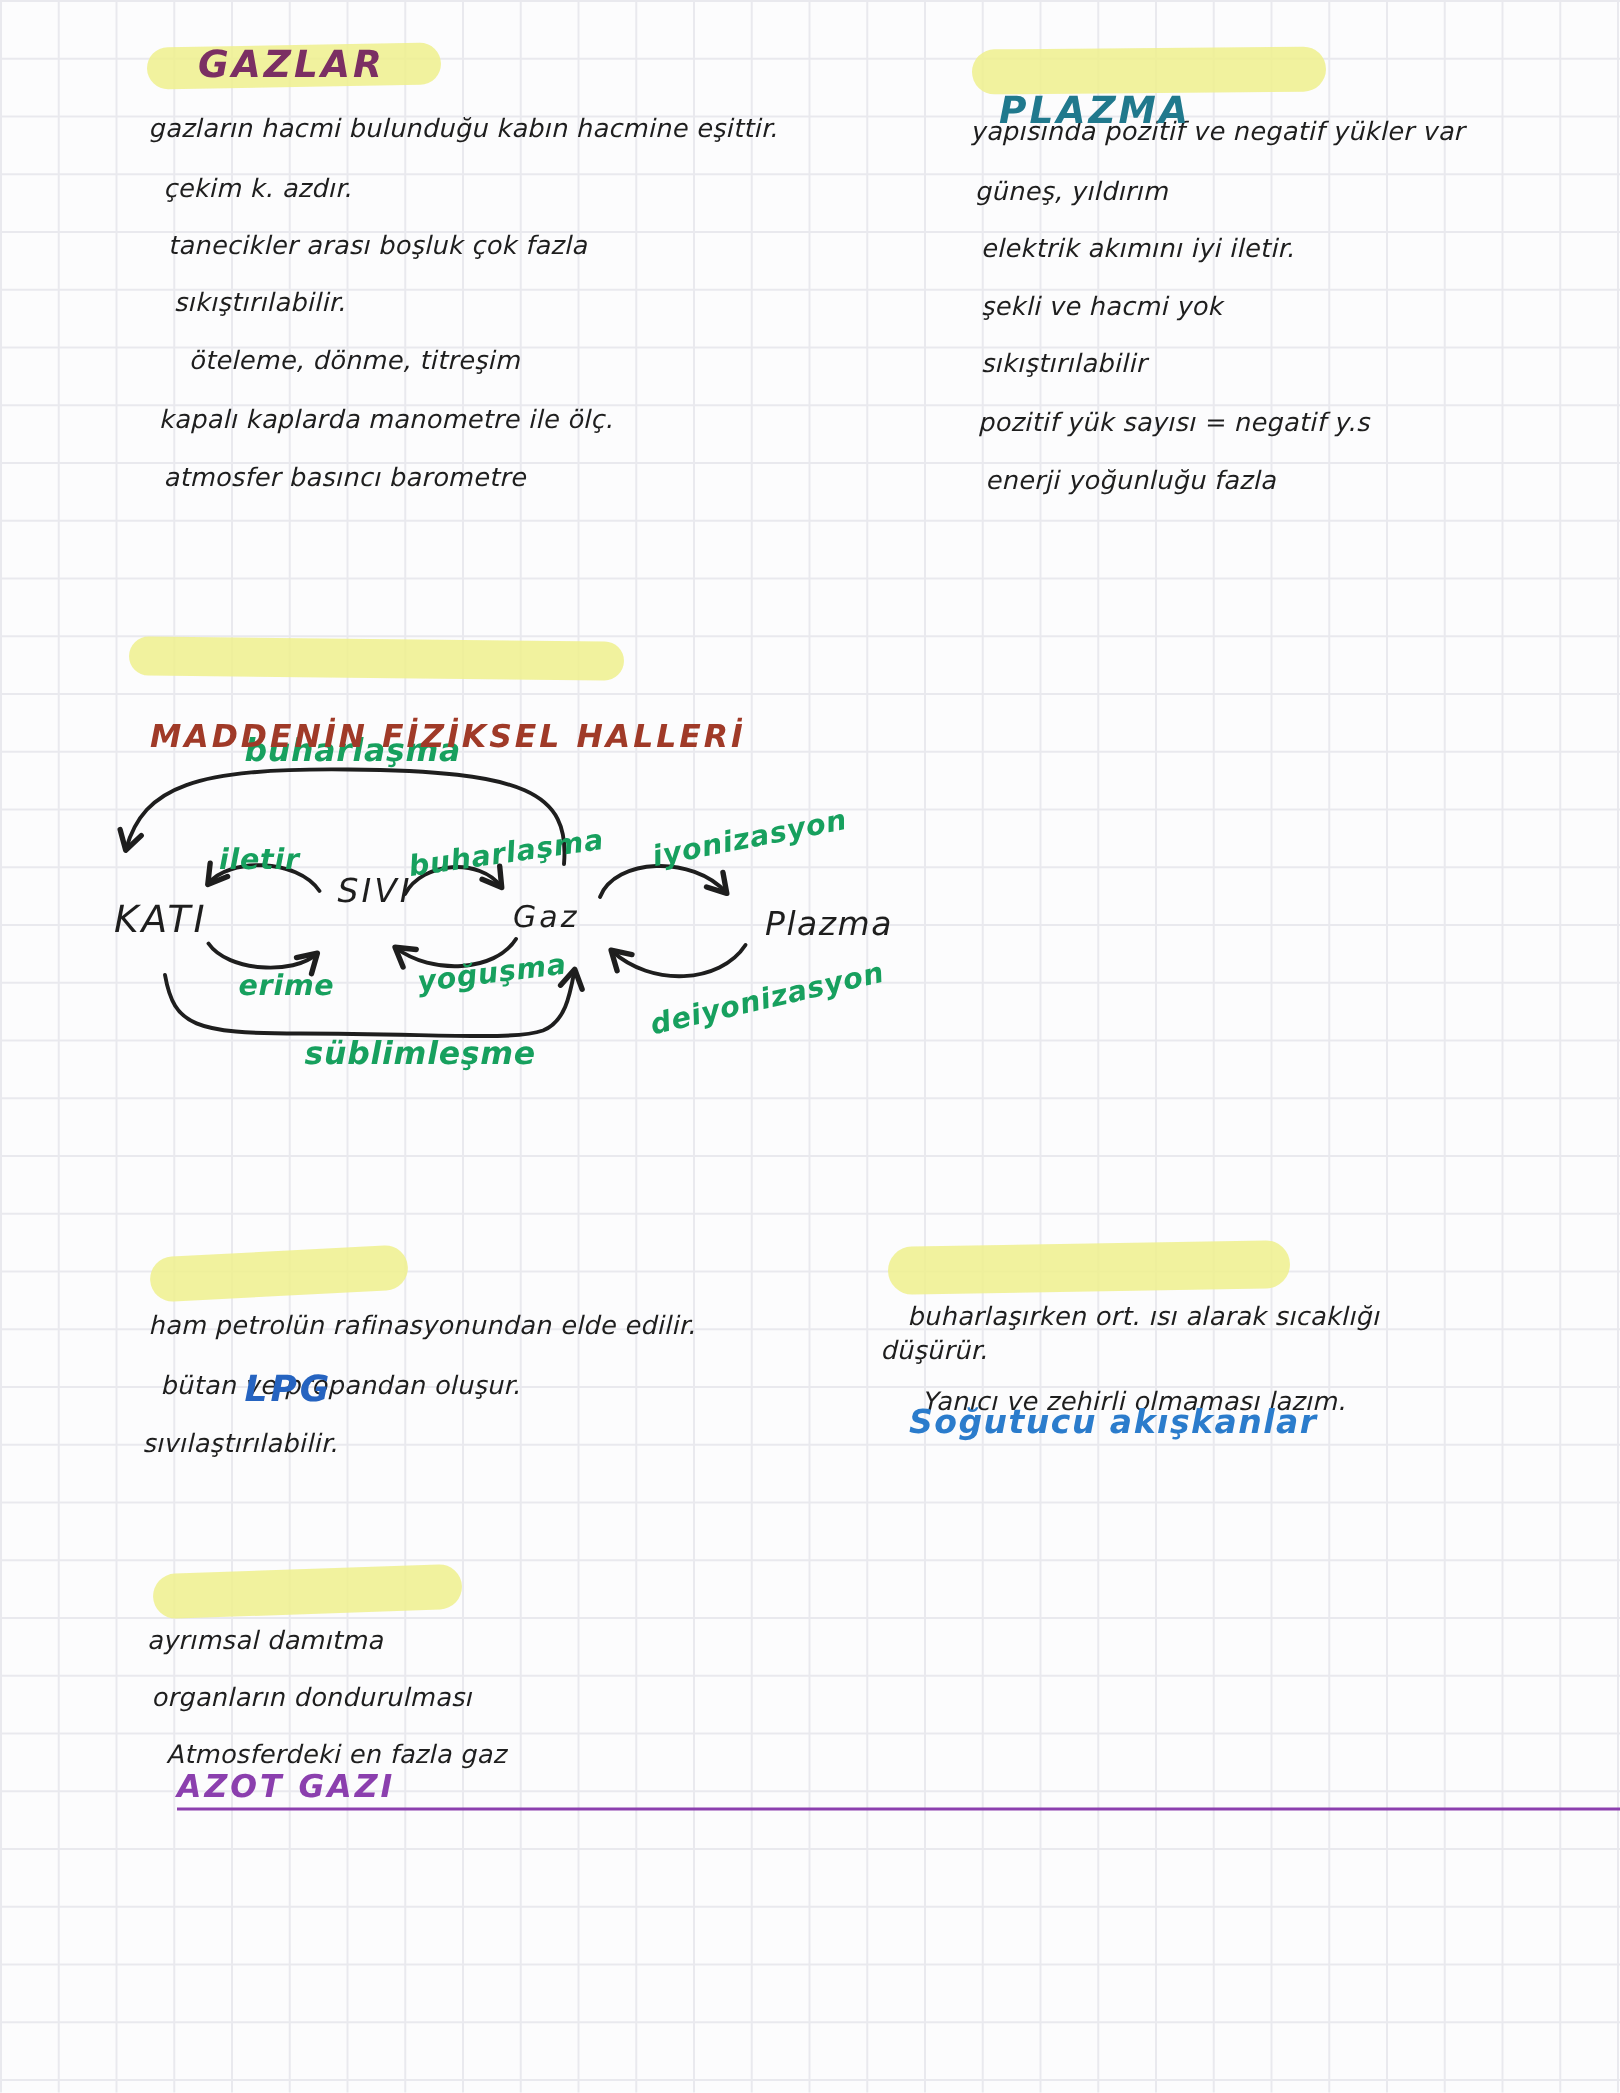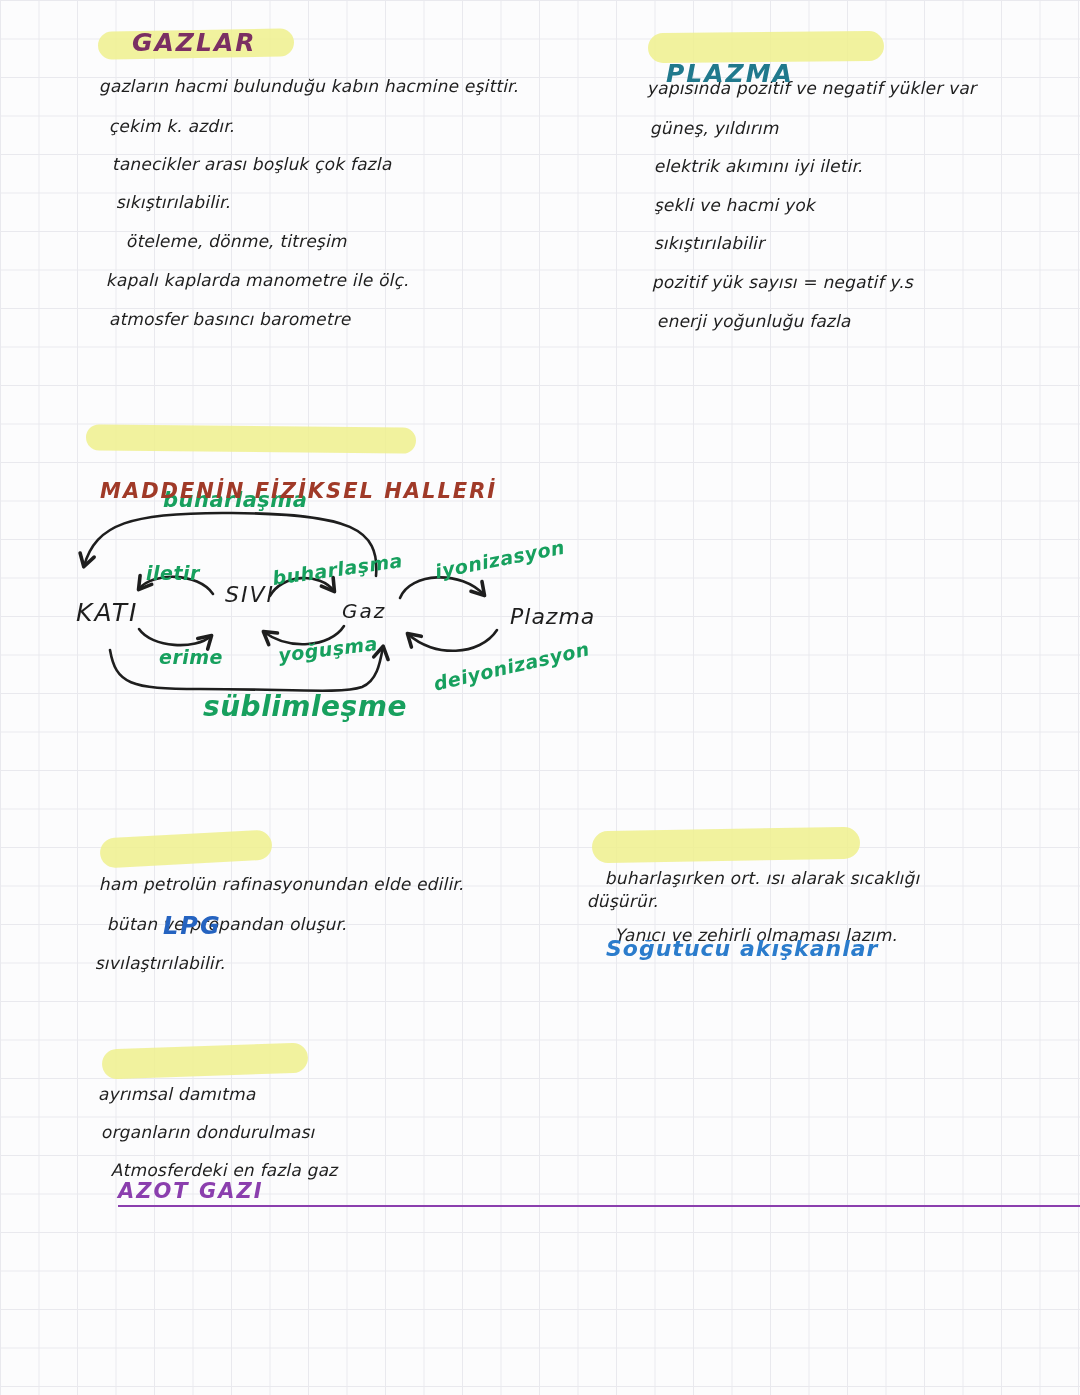--- a/index.html
+++ b/index.html
@@ -93,21 +93,21 @@
     </g>
   </svg>
 
   <div class="abs green" style="left:163px;top:488px;font-size:21px;">buharlaşma</div>
   <div class="abs green" style="left:146px;top:562px;">iletir</div>
   <div class="abs green" style="left:272px;top:558px;transform:rotate(-8deg);">buharlaşma</div>
   <div class="abs green" style="left:434px;top:548px;transform:rotate(-11deg);">iyonizasyon</div>
   <div class="abs green" style="left:147px;top:646px;margin-left:12px;">erime</div>
   <div class="abs green" style="left:278px;top:638px;transform:rotate(-7deg);">yoğuşma</div>
   <div class="abs green" style="left:432px;top:655px;transform:rotate(-13deg);">deiyonizasyon</div>
-  <div class="abs green" style="left:203px;top:690px;font-size:28px;">süblimleşme</div>
+  <div class="abs green" style="left:203px;top:690px;font-size:21px;">süblimleşme</div>
 
   <div class="abs state" style="left:76px;top:598px;font-size:25px;">KATI</div>
   <div class="abs state" style="left:225px;top:582px;font-size:22px;">SIVI</div>
   <div class="abs state" style="left:342px;top:599px;font-size:20px;">Gaz</div>
   <div class="abs state" style="left:510px;top:604px;font-size:22px;letter-spacing:1px;">Plazma</div>
 </div>
 
 <div class="hl" style="left:100px;top:834px;width:172px;height:30px;transform:rotate(-3deg);"></div>
 <div class="abs title title-text" style="left:163px;top:830px;font-size:24px;color:#2563c0;">LPG</div>
 <div class="abs hand" style="left:100px;top:874px;">ham petrolün rafinasyonundan elde edilir.</div>

